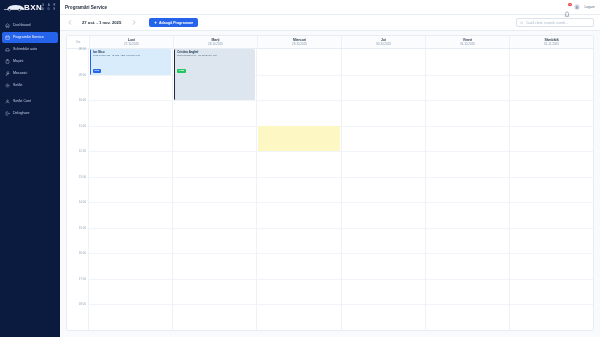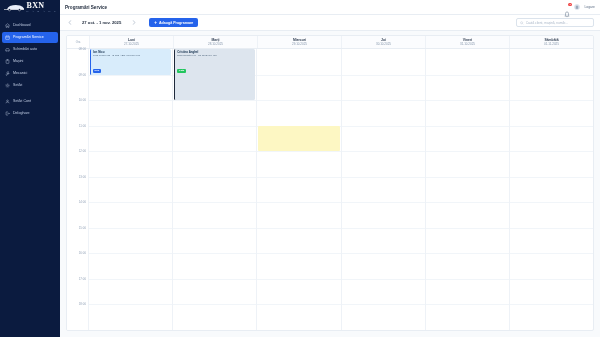--- a/index.html
+++ b/index.html
@@ -22,21 +22,21 @@
     height: 15px;
     display: flex; align-items: center; justify-content: center;
     position: relative;
     background: #0b1b3f;
     overflow: hidden;
   }
   .brand-car {
     position: absolute; left: 3px; top: 3px;
     width: 22px; height: 9px;
   }
-  .brand-txt { display: flex; flex-direction: column; align-items: flex-start; margin-left: 24px; font-family: Liberation Serif, serif; }
+  .brand-txt { display: flex; flex-direction: row; align-items: flex-start; margin-left: 24px; }
   .brand-name {
     color: #ffffff; font-size: 8px; font-weight: bold; letter-spacing: .4px;
     line-height: 8px;
   }
   .brand-sub {
     color: #9fb4d8; font-size: 2.6px; letter-spacing: 1.6px; line-height: 4px;
   }
   .nav { margin-top: 5px; display: flex; flex-direction: column; gap: 0px; }
   .nav-item {
     display: flex; align-items: center; gap: 3px;

